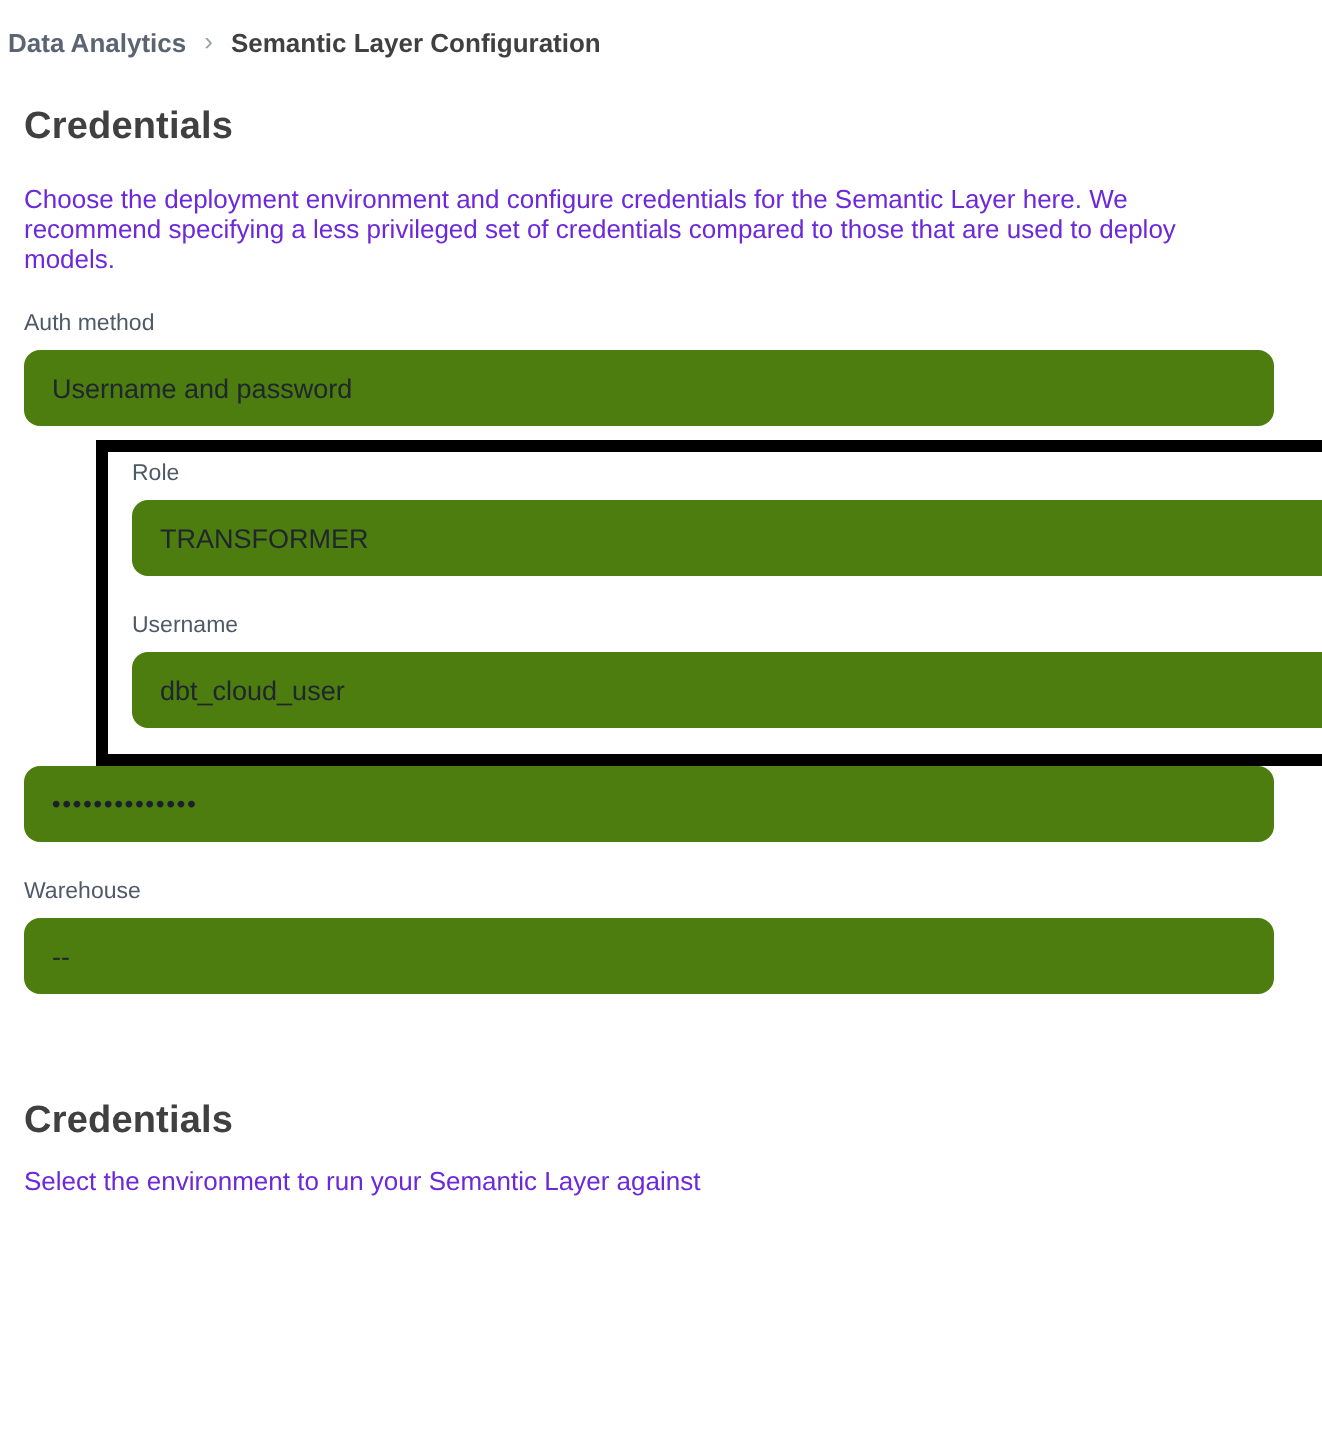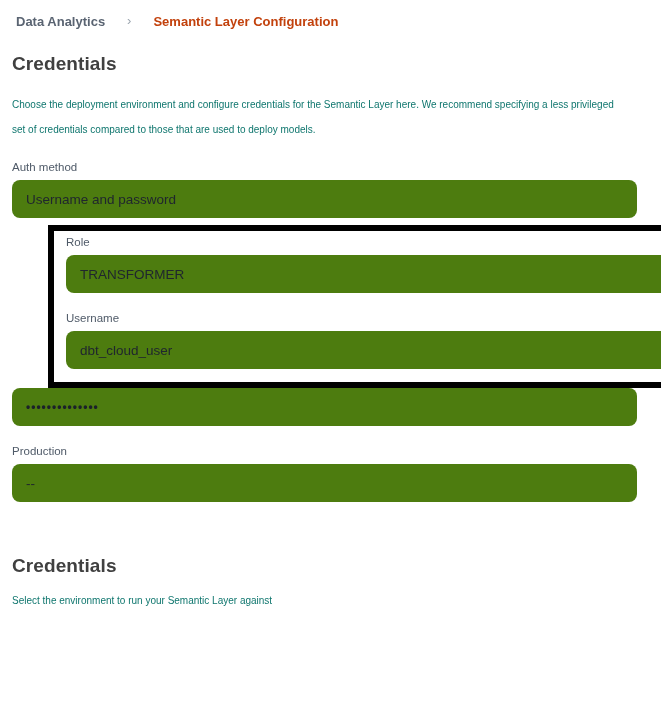--- a/index.html
+++ b/index.html
@@ -5,28 +5,28 @@
   * { margin:0; padding:0; box-sizing:border-box; }
   html,body { background:#ffffff; }
   body {
     width:661px; height:716px; overflow:hidden;
     font-family:"Liberation Sans", sans-serif;
     color:#2b3440; position:relative;
   }
   .page { padding-top:14px; }
 
   
-  .breadcrumb { display:flex; align-items:center; gap:22px; margin-left:16px; font-size:13px; font-weight:700; }
+  .breadcrumb { display:flex; align-items:center; gap:9px; margin-left:4px; font-size:13px; font-weight:700; }
   .crumb-link { color:#5a6472; cursor:pointer; }
   .crumb-sep { color:#9aa4ae; font-size:13px; font-weight:400; transform:translateY(-1px); }
-  .crumb-current { color:#c2410c; }
+  .crumb-current { color:#404040; }
 
   
   .section-title { font-size:19px; font-weight:700; color:#404040; margin:24px 0 0 12px; letter-spacing:.1px; }
-  .section-desc { font-size:10px; line-height:25px; color:#0f766e; margin:17px 0 0 12px; max-width:608px; }
+  .section-desc { font-size:13px; line-height:15px; color:#6d28d9; margin:17px 0 0 12px; max-width:608px; }
 
   
   .field-label { font-size:11.5px; font-weight:400; color:#4f5a68; margin:19px 0 7px 12px; }
   .field {
     height:38px; width:625px; margin-left:12px;
     background:#4d7c0f; border-radius:8px;
     display:flex; align-items:center; padding-left:14px;
     font-size:13.5px; color:#20262e; cursor:pointer;
   }
   .field.password { font-size:12px; letter-spacing:1px; font-weight:700; color:#1b212a; }
@@ -74,21 +74,21 @@
     <div class="field">
       <span>dbt_cloud_user</span>
     </div>
   </div>
 
   <div class="after-box">
     <div class="field password">
       <span>••••••••••••••</span>
     </div>
 
-    <div class="field-label">Production</div>
+    <div class="field-label">Warehouse</div>
     <div class="field">
       <span>--</span>
     </div>
   </div>
 
   <h2 class="section-title env-section-title">Credentials</h2>
   <p class="section-desc env-desc">Select the environment to run your Semantic Layer against</p>
 
 
 </div>

